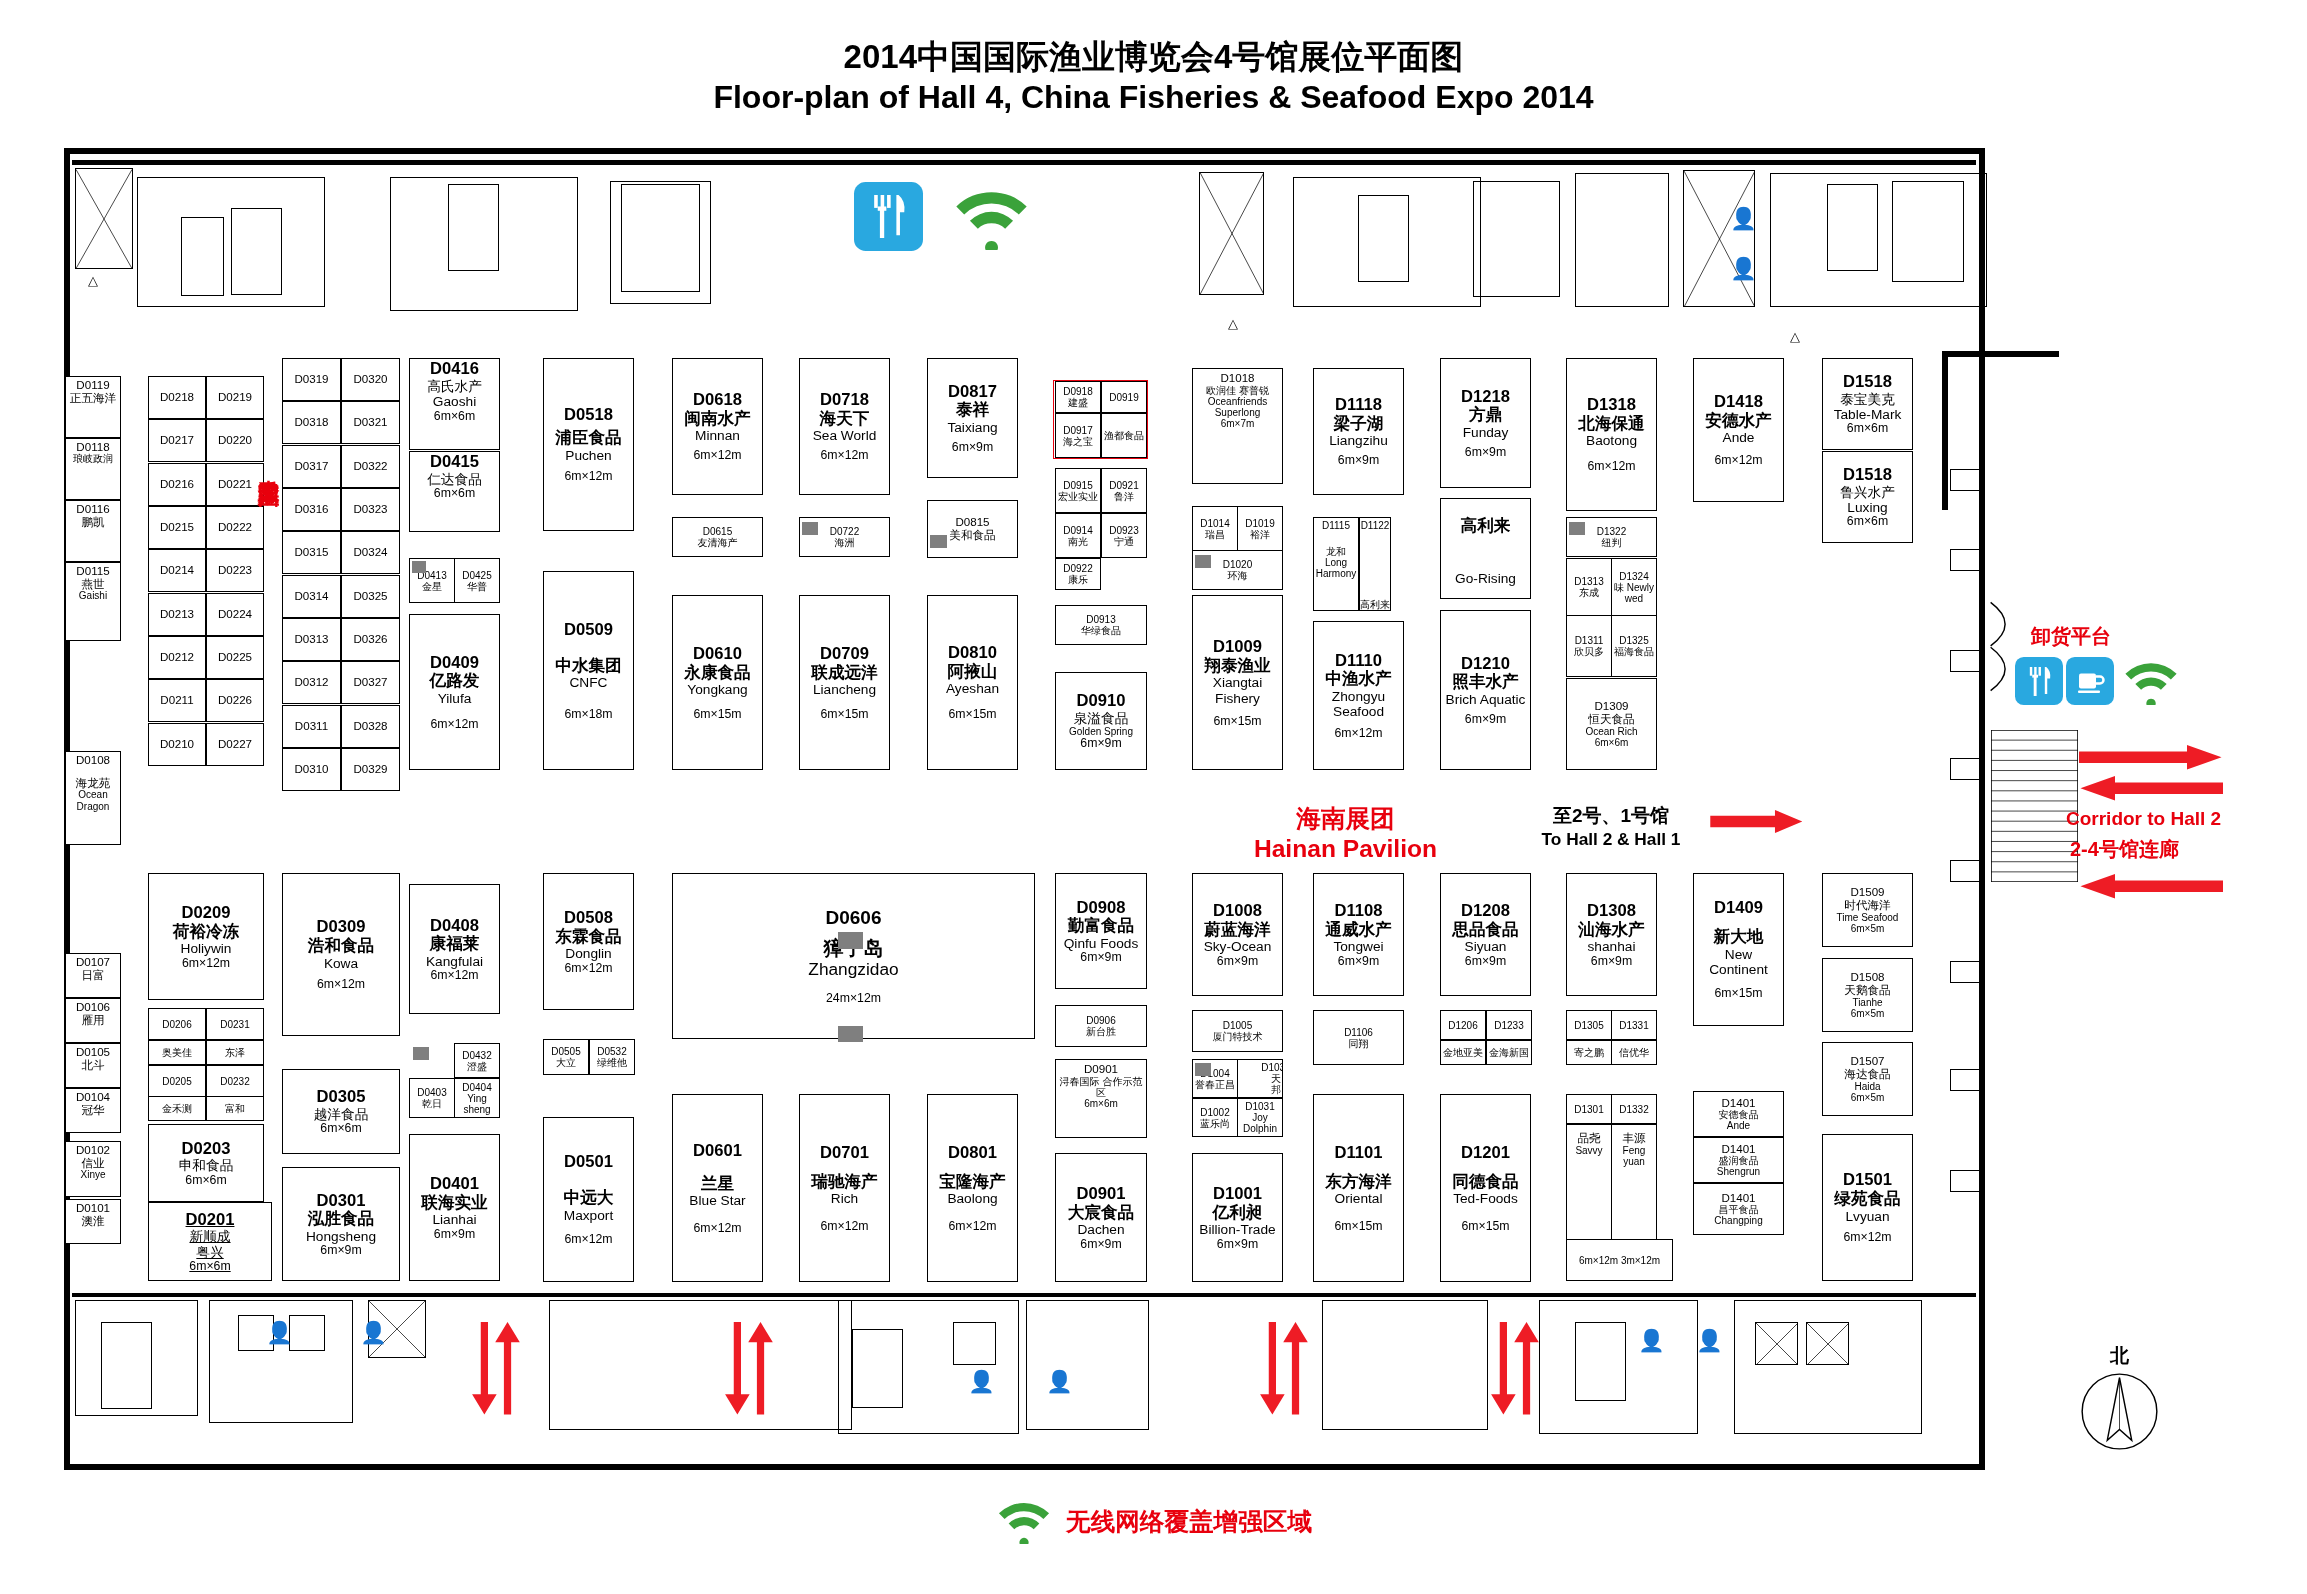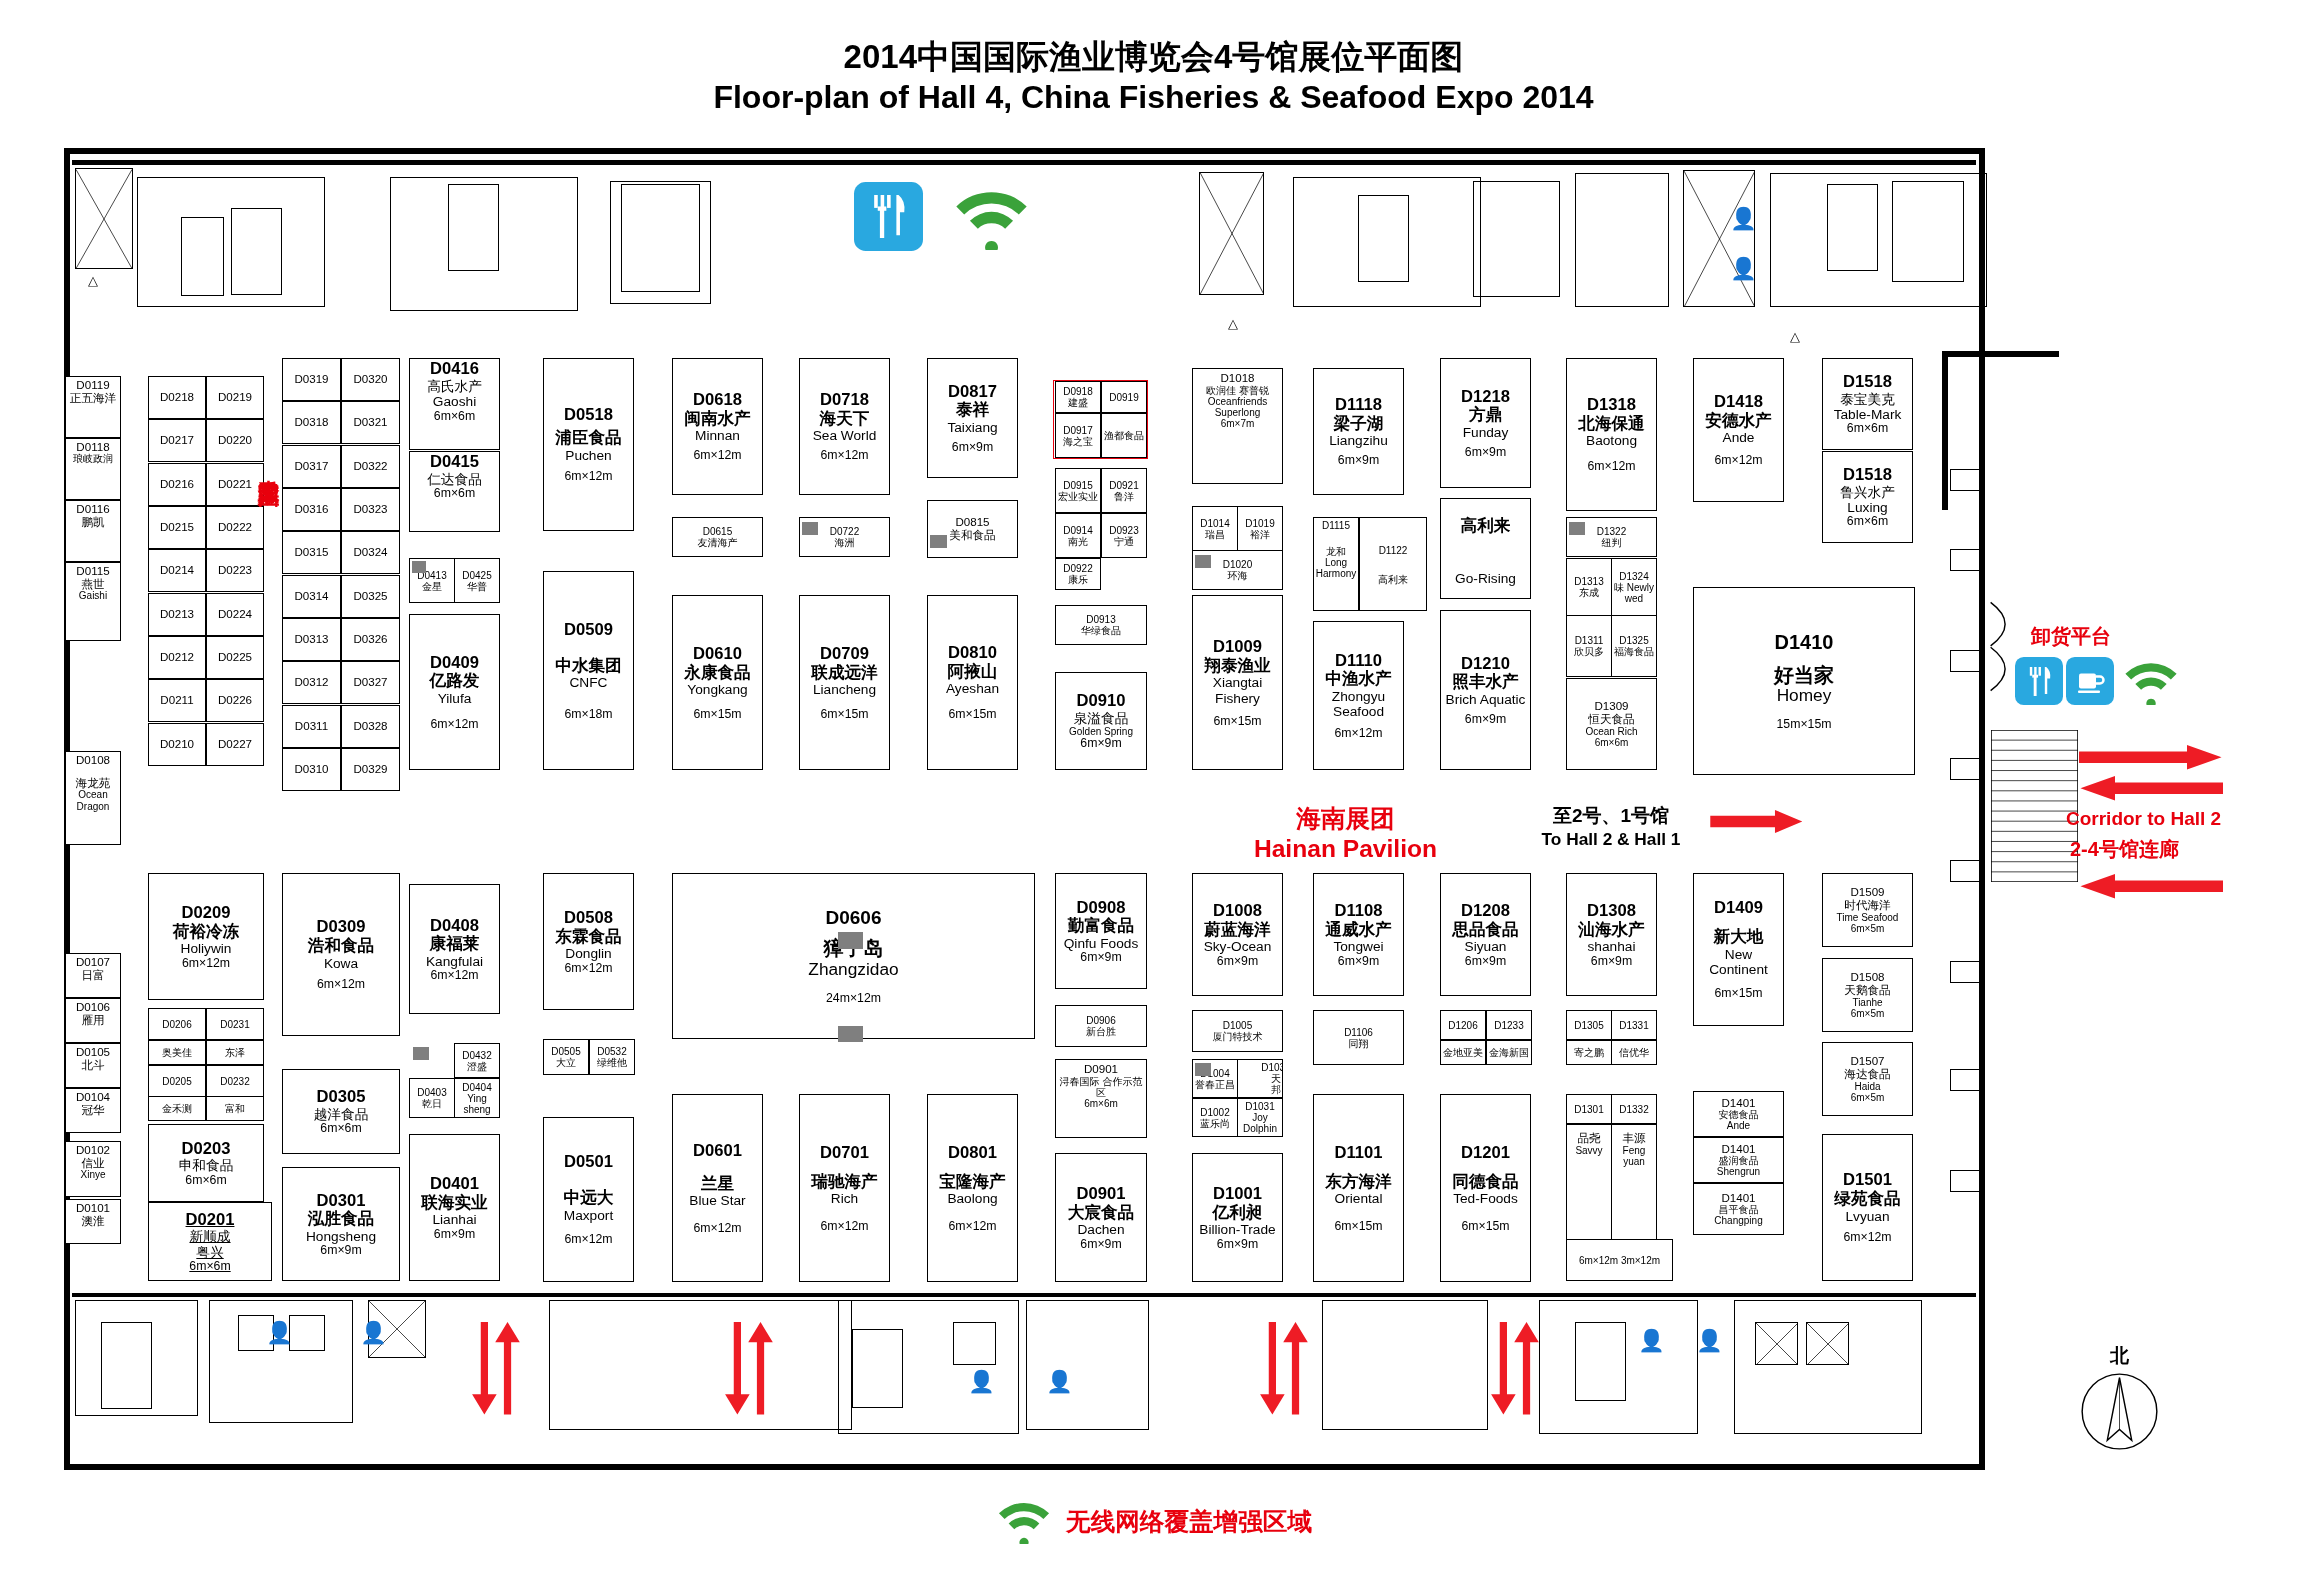--- a/index.html
+++ b/index.html
@@ -445,21 +445,21 @@
     <span class="code">D1118</span>
     <span class="cn">梁子湖</span>
     <span class="en">Liangzihu</span>
     <span class="sz" style="margin-top:5.8px">6m×9m</span>
   </div>
   <div class="cell" style="left:1313px;top:517px;width:46px;height:94px;justify-content:flex-start;padding-top:2.2px;">
     <span class="tiny">D1115</span>
     <span class="tiny" style="margin-top:14.4px">龙和</span>
     <span class="tiny">Long Harmony</span>
   </div>
-  <div class="cell" style="left:1359px;top:517px;width:68px;height:94px;justify-content:center;padding-top:2.2px;">
+  <div class="cell" style="left:1359px;top:517px;width:32px;height:94px;justify-content:space-between;padding-top:2.2px;">
     <span class="tiny">D1122</span>
     <span class="tiny" style="margin-top:17.3px">高利来</span>
   </div>
   <div class="booth" style="left:1313px;top:621px;width:91px;height:149px;justify-content:center;">
     <span class="code">D1110</span>
     <span class="cn">中渔水产</span>
     <span class="en">Zhongyu Seafood</span>
     <span class="sz" style="margin-top:7.2px">6m×12m</span>
   </div>
 
@@ -514,26 +514,20 @@
     <span class="small">恒天食品</span>
     <span class="tiny">Ocean Rich</span>
     <span class="tiny">6m×6m</span>
   </div>
 
   <div class="booth" style="left:1693px;top:358px;width:91px;height:144px;justify-content:center;">
     <span class="code">D1418</span>
     <span class="cn">安德水产</span>
     <span class="en">Ande</span>
     <span class="sz" style="margin-top:8.7px">6m×12m</span>
-  </div>
-  <div class="booth" style="left:1693px;top:587px;width:222px;height:188px;justify-content:center;">
-    <span class="code" style="font-size:20px">D1410</span>
-    <span class="cn" style="font-size:20px;margin-top:10px">好当家</span>
-    <span class="en" style="font-size:17.3px">Homey</span>
-    <span class="sz" style="margin-top:13px">15m×15m</span>
   </div>
 
   <div class="booth" style="left:1822px;top:358px;width:91px;height:92px;justify-content:center;">
     <span class="code">D1518</span>
     <span class="en">泰宝美克</span>
     <span class="en">Table-Mark</span>
     <span class="sz">6m×6m</span>
   </div>
   <div class="booth" style="left:1822px;top:451px;width:91px;height:92px;justify-content:center;">
     <span class="code">D1518</span>

